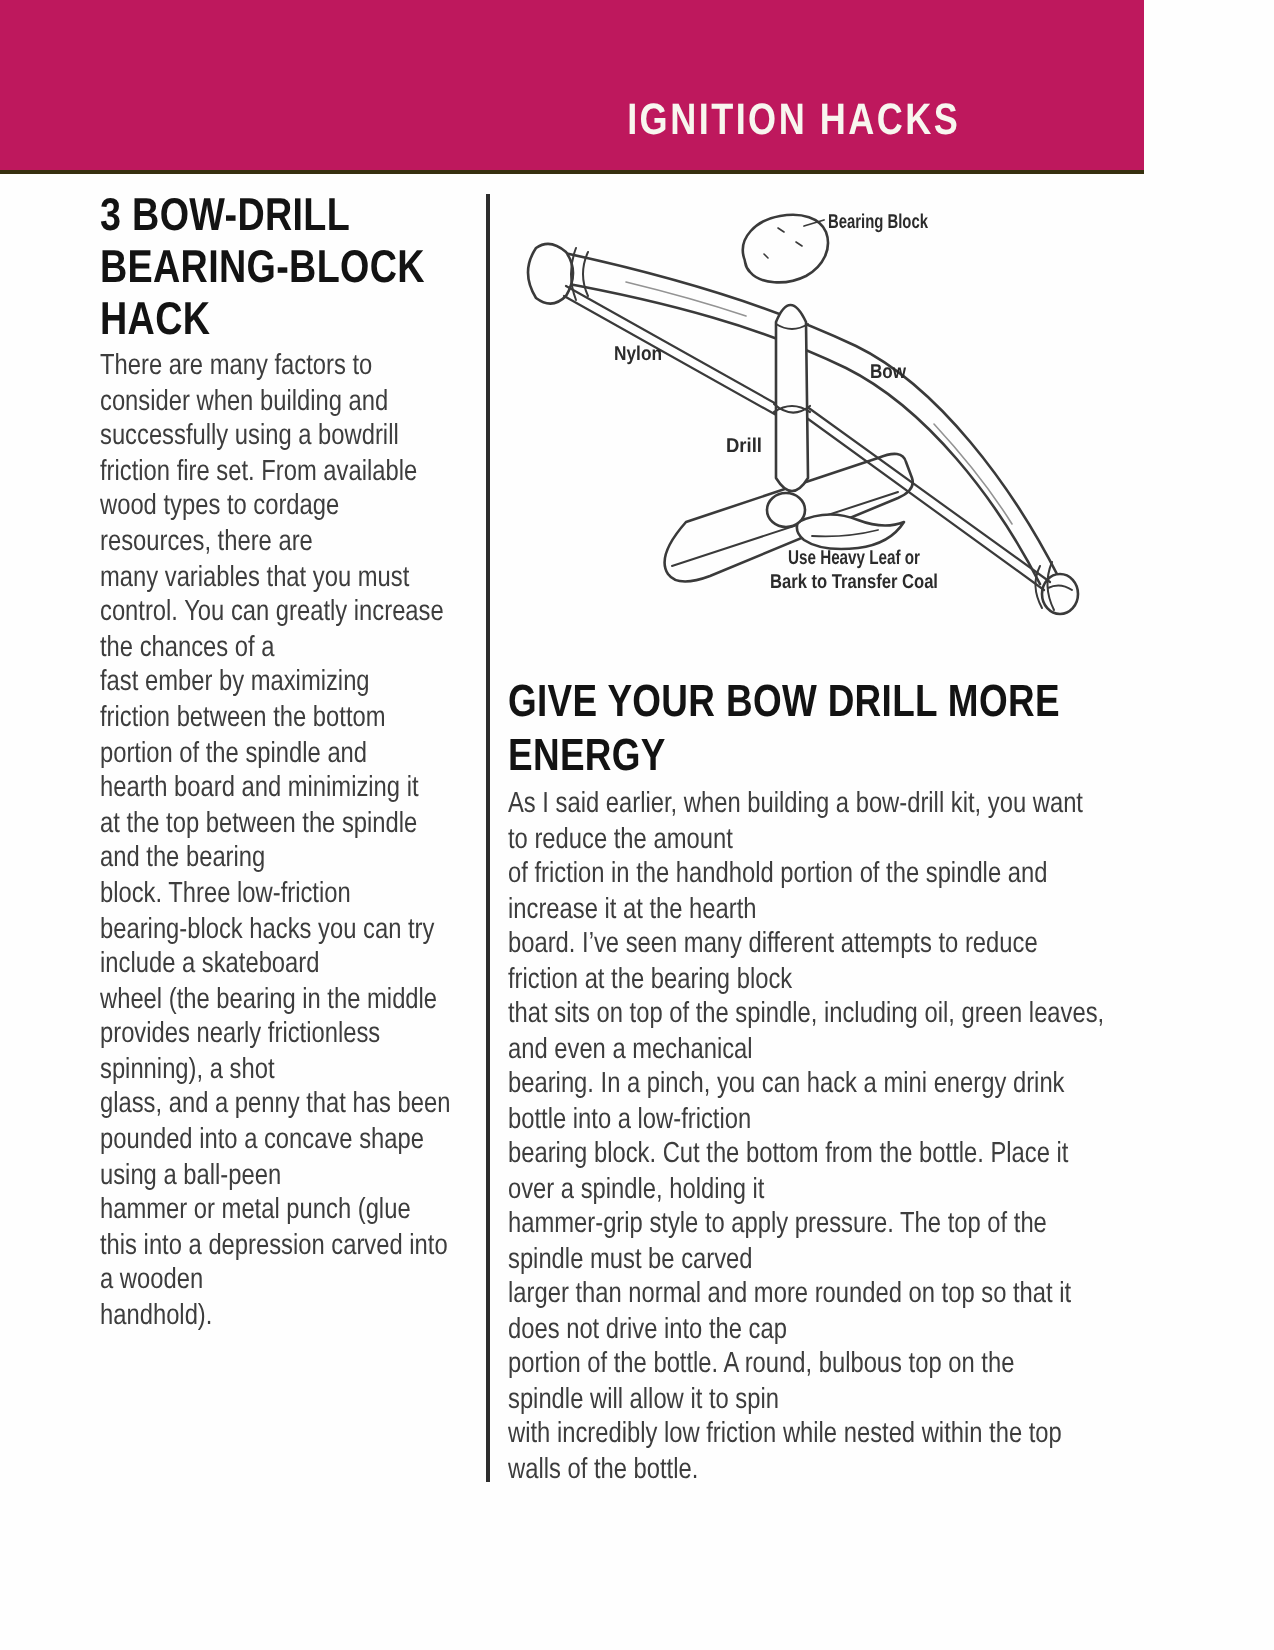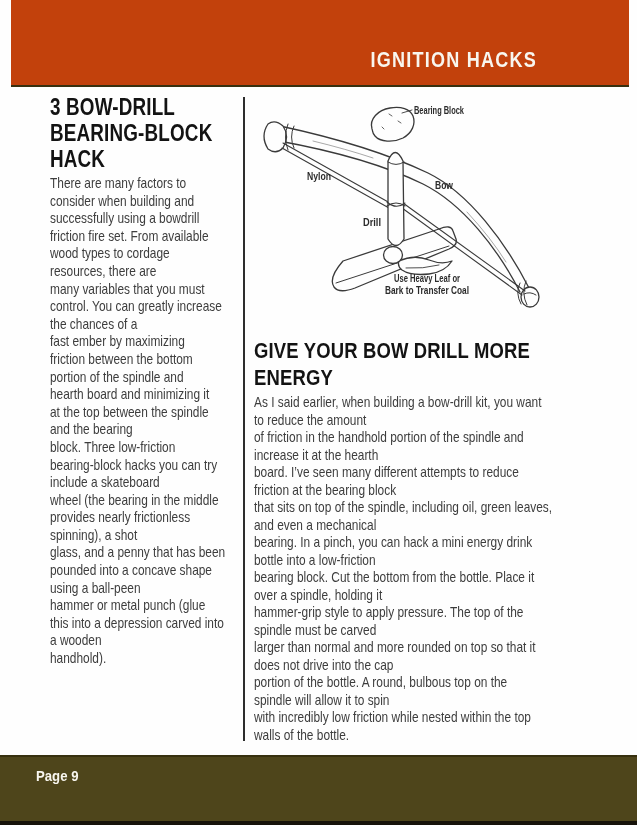--- a/index.html
+++ b/index.html
@@ -3,22 +3,22 @@
 <meta charset="utf-8">
 <style>
   html,body { margin:0; padding:0; background:#e8e8e8; }
   .page {
     position:relative; width:637px; height:825px; margin:0 auto;
     background:#fefefe; overflow:hidden;
     font-family:"Liberation Sans", sans-serif;
   }
   
   .hdr {
-    position:absolute; top:0; left:11px; width:618px; height:87px;
-    background:#c2410c; border-bottom:2px solid #37300f; box-sizing:border-box;
+    position:absolute; top:0; left:0; width:572px; height:87px;
+    background:#be185d; border-bottom:2px solid #37300f; box-sizing:border-box;
   }
   .hdr .title {
     position:absolute; right:92px; top:49px; line-height:1;
     font-size:22px; font-weight:bold; letter-spacing:1.5px; color:#f8f6ef;
     transform:scaleX(0.82); transform-origin:right top; white-space:pre;
   }
   .ftr {
     position:absolute; top:755px; left:0; width:637px; height:70px;
     background:#4e451b; border-top:2px solid #37300f;
     border-bottom:4px solid #17130a; box-sizing:border-box;
@@ -155,17 +155,14 @@
 hammer-grip style to apply pressure. The top of the
 spindle must be carved
 larger than normal and more rounded on top so that it
 does not drive into the cap
 portion of the bottle. A round, bulbous top on the
 spindle will allow it to spin
 with incredibly low friction while nested within the top
 walls of the bottle.</p>
   </section>
 
-  <footer class="ftr">
-    <span class="pagenum">Page 9</span>
-  </footer>
 
 </div>
 
 </body></html>

